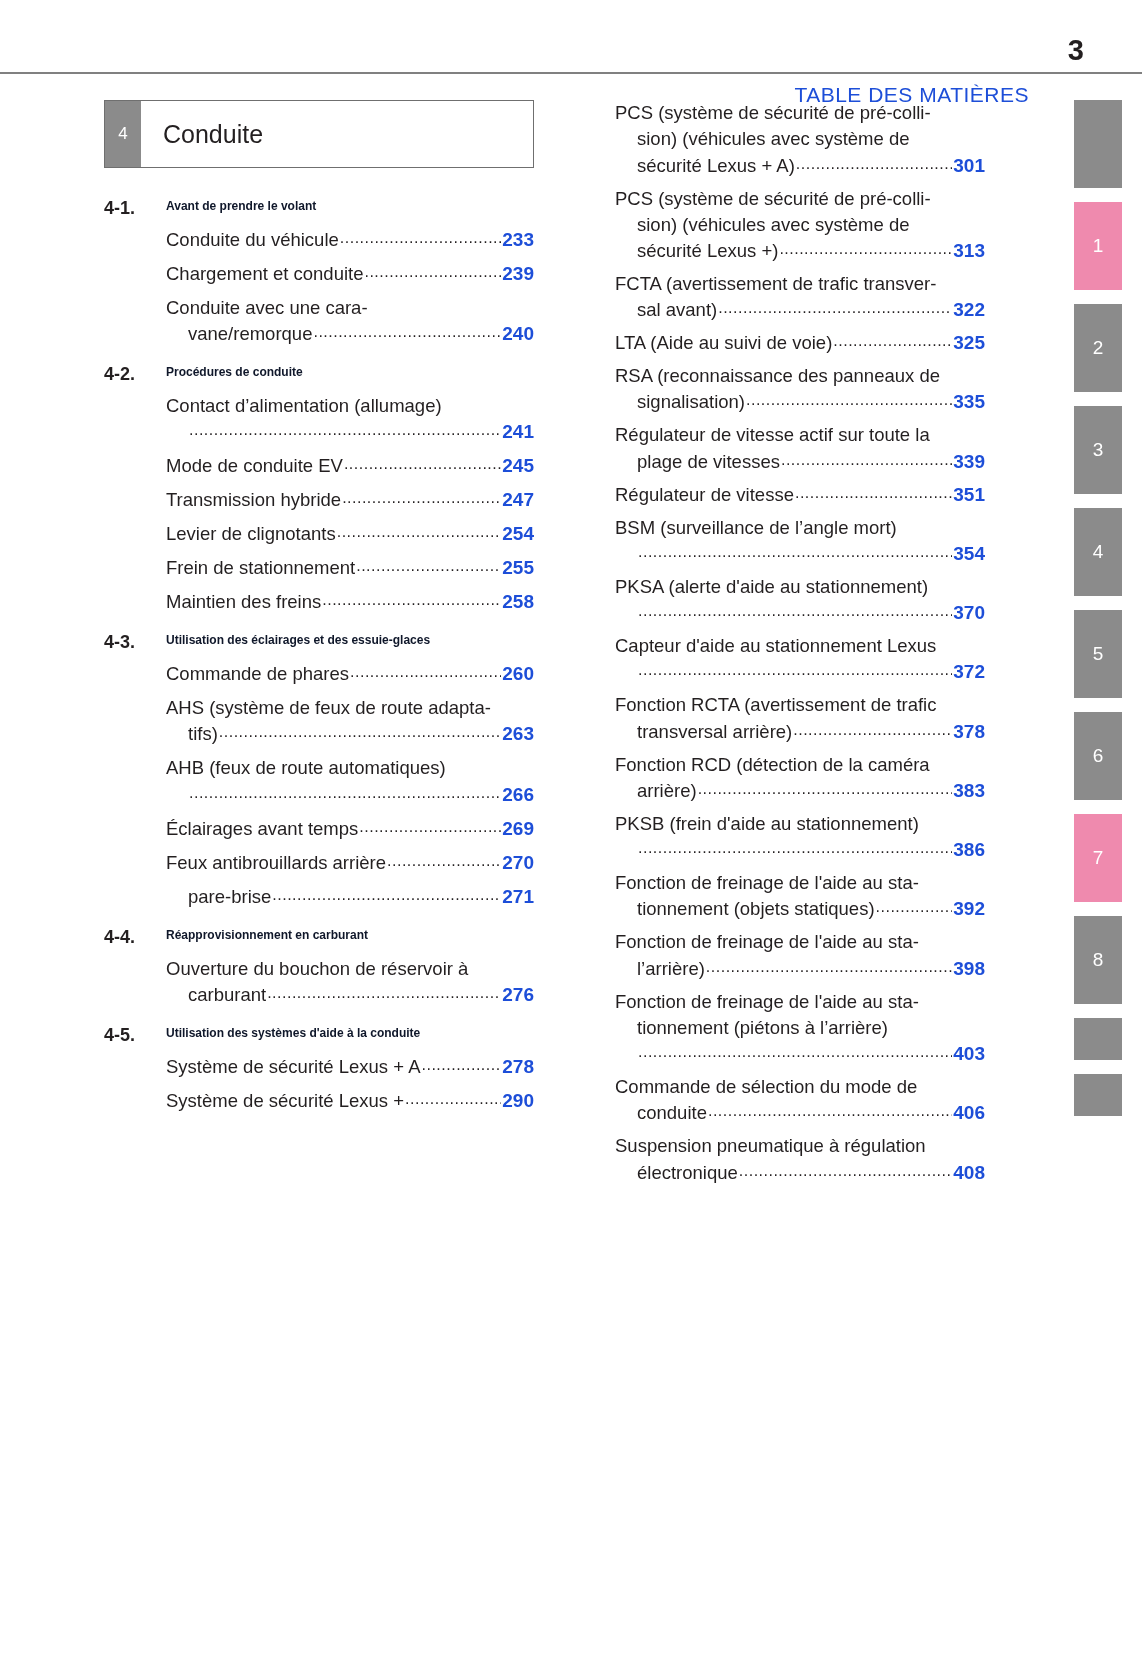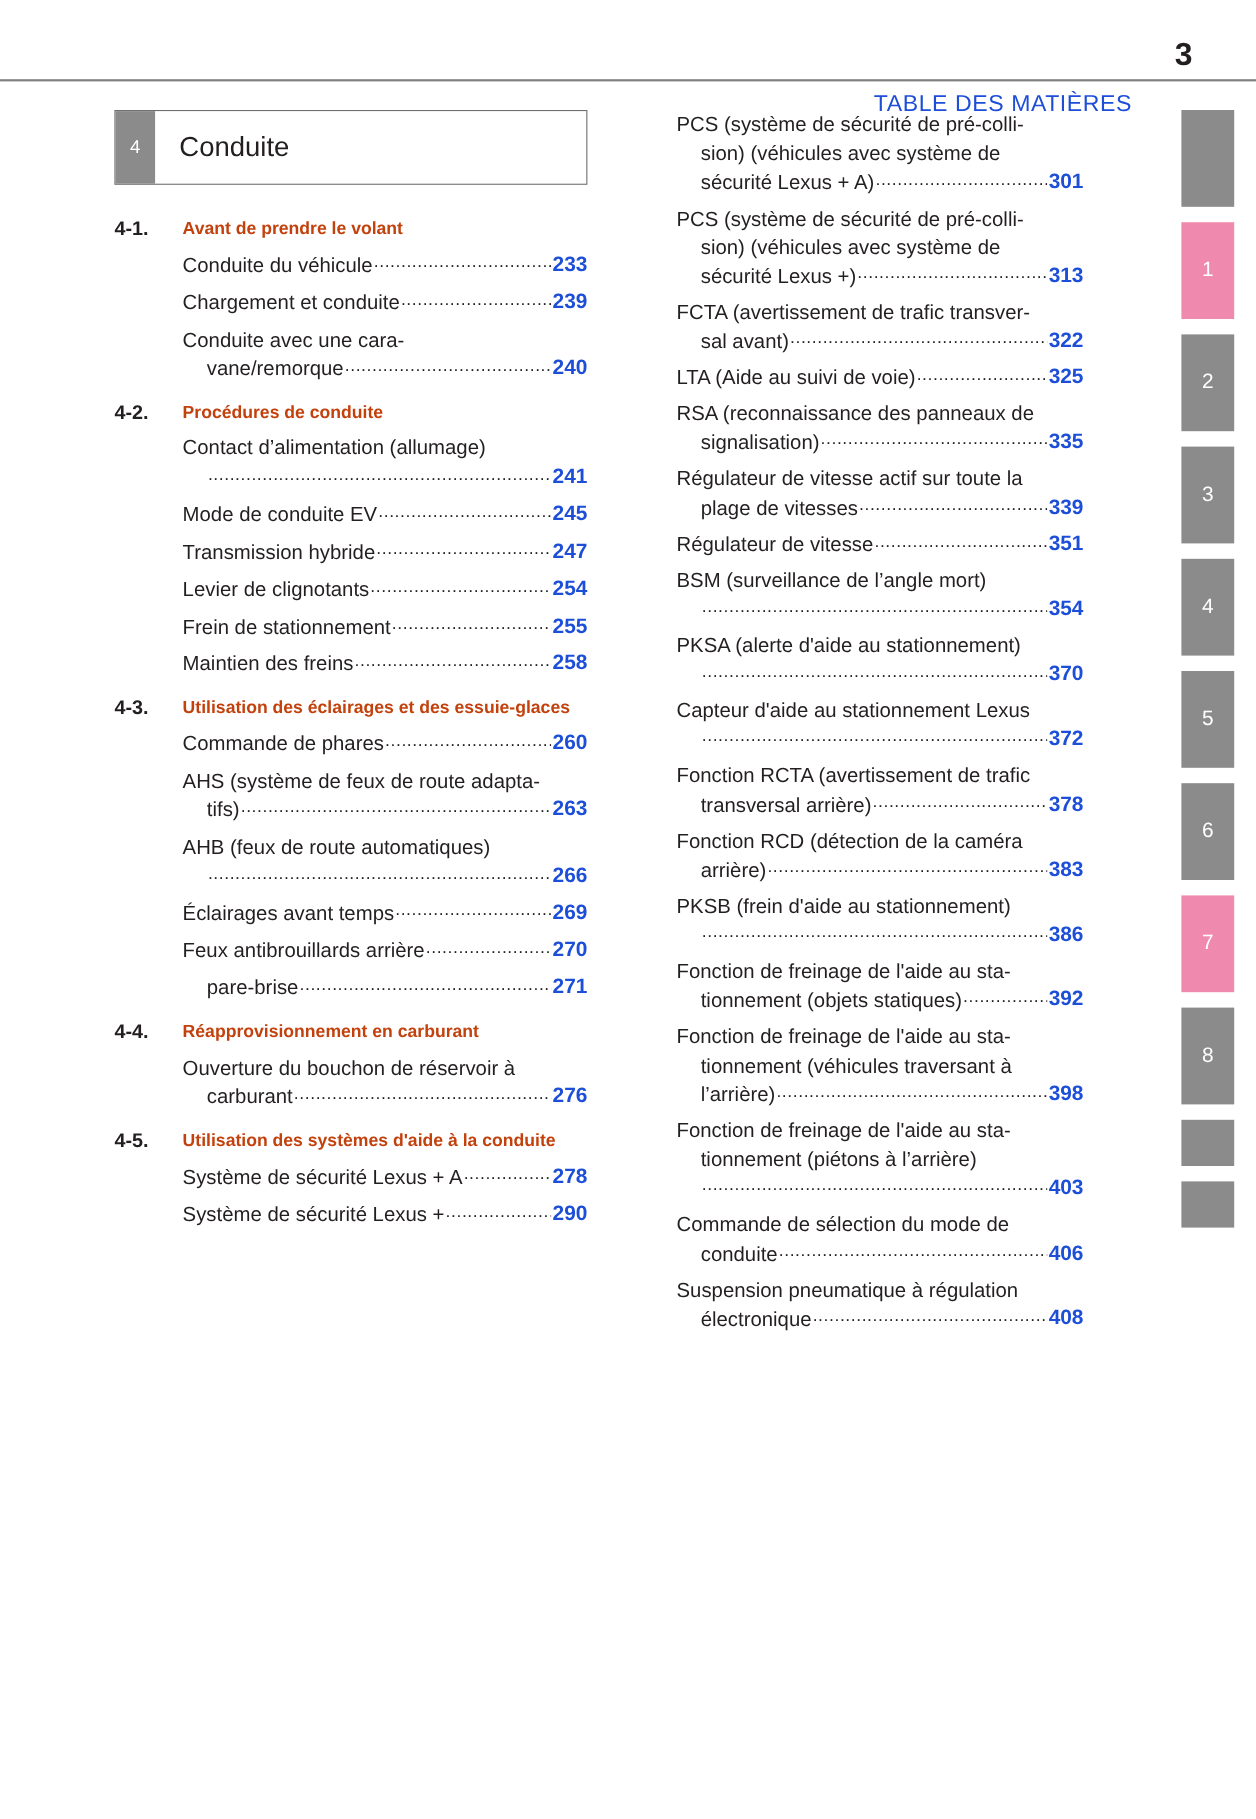--- a/index.html
+++ b/index.html
@@ -121,23 +121,23 @@
     margin-top: 16px;
   }
   .section-num {
     width: 62px;
     flex: 0 0 62px;
     font-size: 18px;
     font-weight: bold;
     color: #231f20;
   }
   .section-title {
-    font-size: 16px;
+    font-size: 12px;
     font-weight: bold;
-    color: #c2410c;
+    color: #0f172a;
     line-height: 1.35;
   }
   
   .entry {
     position: relative;
     margin-left: 62px;
     margin-bottom: 7px;
     font-size: 18.5px;
     line-height: 1.42;
     color: #231f20;
@@ -502,21 +502,20 @@
         <div class="entry">
           <div class="line">Fonction de freinage de l'aide au sta-</div>
           <div class="leader-row pad-left">
             <span class="txt">tionnement (objets statiques)</span>
             <span class="fill">........................................................................................................................</span>
             <span class="pg">392</span>
           </div>
         </div>
         <div class="entry">
           <div class="line">Fonction de freinage de l'aide au sta-</div>
-          <div class="line indent">tionnement (véhicules traversant à</div>
           <div class="leader-row pad-left">
             <span class="txt">l’arrière)</span>
             <span class="fill">........................................................................................................................</span>
             <span class="pg">398</span>
           </div>
         </div>
         <div class="entry">
           <div class="line">Fonction de freinage de l'aide au sta-</div>
           <div class="line indent">tionnement (piétons à l’arrière)</div>
           <div class="leader-row pad-left">

